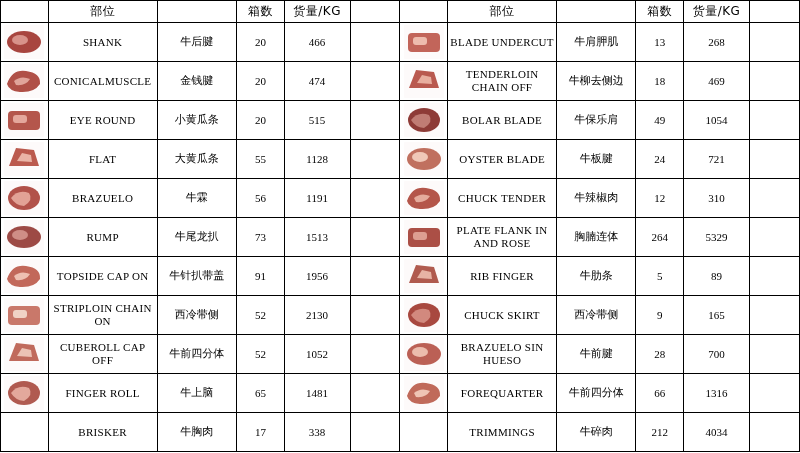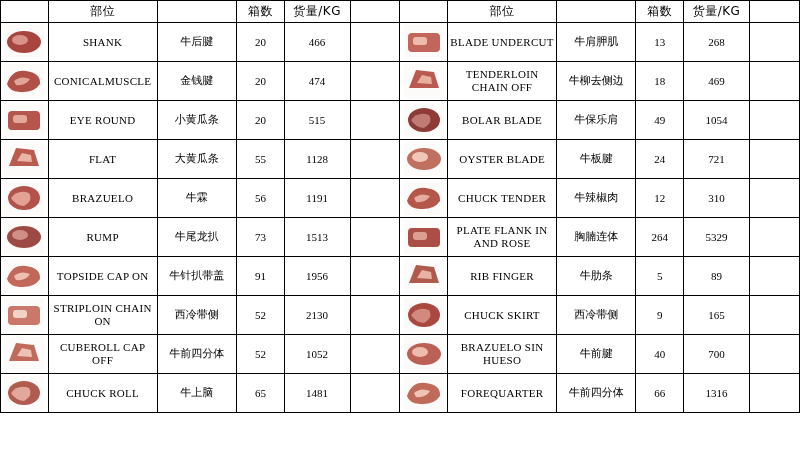--- a/index.html
+++ b/index.html
@@ -353,48 +353,66 @@
           <div class="thumb">
             <svg width="40" height="34" viewBox="0 0 40 34" xmlns="http://www.w3.org/2000/svg">
               <rect width="40" height="34" fill="#fdfafa"></rect>
               <ellipse cx="20" cy="17" rx="17" ry="11" fill="#bb6055"></ellipse>
               <ellipse cx="16" cy="15" rx="8" ry="5" fill="#ecbcad"></ellipse>
             </svg>
           </div>
         </td>
         <td class="en">BRAZUELO SIN HUESO</td>
         <td class="cn">牛前腱</td>
-        <td class="num">40</td>
+        <td class="num">28</td>
         <td class="num">700</td>
         <td class="blank"></td>
       </tr>
       <tr class="row">
         <td class="imgcell">
           <div class="thumb">
             <svg width="40" height="34" viewBox="0 0 40 34" xmlns="http://www.w3.org/2000/svg">
               <rect width="40" height="34" fill="#fdfafa"></rect>
               <ellipse cx="20" cy="17" rx="16" ry="12" fill="#b05a50"></ellipse>
               <path d="M7 17 Q14 8 25 12 Q30 19 20 25 Q11 24 7 17Z" fill="#e3a89c"></path>
             </svg>
           </div>
         </td>
-        <td class="en">CHUCK ROLL</td>
+        <td class="en">FINGER ROLL</td>
         <td class="cn">牛上脑</td>
         <td class="num">65</td>
         <td class="num">1481</td>
         <td class="blank"></td>
         <td class="imgcell">
           <div class="thumb">
             <svg width="40" height="34" viewBox="0 0 40 34" xmlns="http://www.w3.org/2000/svg">
               <rect width="40" height="34" fill="#fdfafa"></rect>
               <path d="M3 20 Q8 5 22 7 Q37 9 36 20 Q30 29 16 28 Q5 27 3 20Z" fill="#c06a5a"></path>
               <path d="M10 17 Q17 11 26 15 Q22 22 12 21Z" fill="#efc4b4"></path>
             </svg>
           </div>
         </td>
         <td class="en">FOREQUARTER</td>
         <td class="cn">牛前四分体</td>
         <td class="num">66</td>
         <td class="num">1316</td>
         <td class="blank"></td>
       </tr>
+      <tr class="row">
+        <td class="imgcell">
+          <div class="thumb"></div>
+        </td>
+        <td class="en">BRISKER</td>
+        <td class="cn">牛胸肉</td>
+        <td class="num">17</td>
+        <td class="num">338</td>
+        <td class="blank"></td>
+        <td class="imgcell">
+          <div class="thumb"></div>
+        </td>
+        <td class="en">TRIMMINGS</td>
+        <td class="cn">牛碎肉</td>
+        <td class="num">212</td>
+        <td class="num">4034</td>
+        <td class="blank"></td>
+      </tr>
     </tbody>
 </table>
 
 </body></html>

